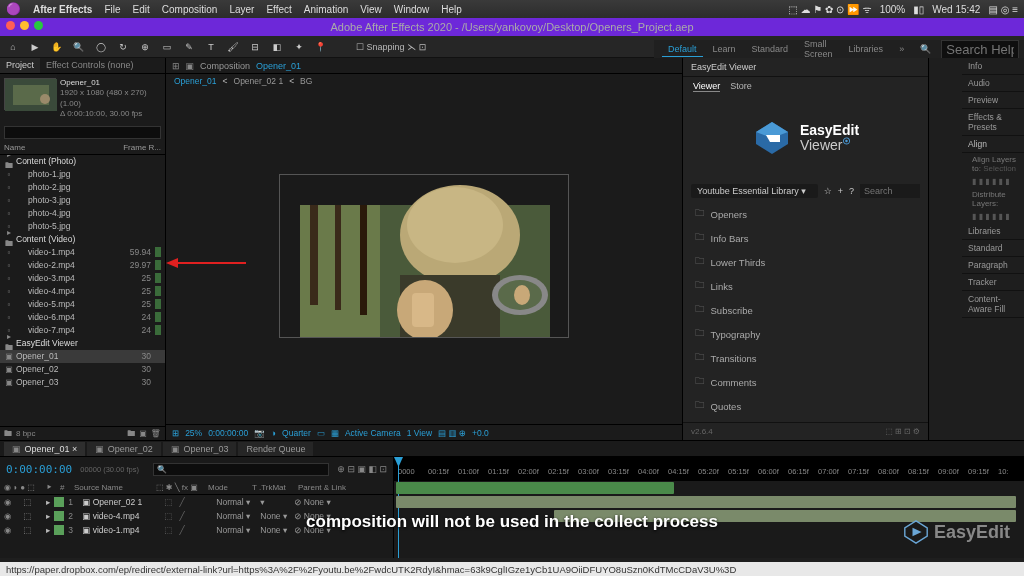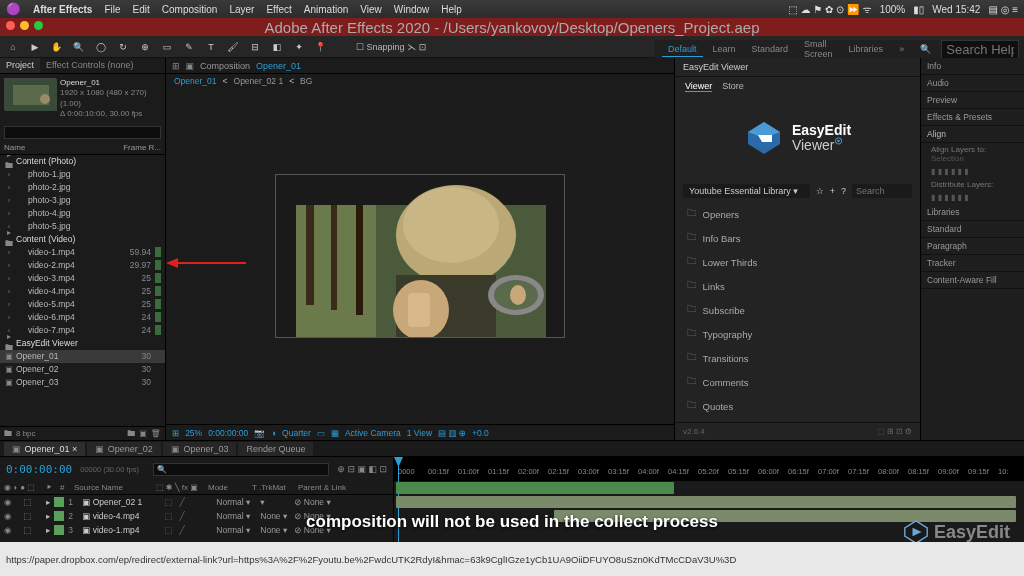--- a/index.html
+++ b/index.html
@@ -3,21 +3,21 @@
 <meta charset="utf-8">
 <style>
 * { margin: 0; padding: 0; box-sizing: border-box; font-family: -apple-system, "Helvetica Neue", Arial, sans-serif; }
 body { background: #1e1e1e; color: #b8b8b8; font-size: 9px; overflow: hidden; width: 1024px; height: 576px; position: relative; }
 
 
 .menubar { height: 18px; background: linear-gradient(#3a3a3a,#2c2c2c); display: flex; align-items: center; padding: 0 6px; font-size: 10px; color: #ddd; gap: 12px; white-space: nowrap; }
 .menubar .apple { font-size: 12px; }
 .menubar .right { margin-left: auto; display: flex; gap: 8px; align-items: center; font-size: 10px; }
 
-.titlebar { height: 18px; background: #7f1d1d; display: flex; align-items: center; justify-content: center; font-size: 15px; color: #aaa; position: relative; }
+.titlebar { height: 18px; background: #6d28d9; display: flex; align-items: center; justify-content: center; font-size: 11px; color: #aaa; position: relative; }
 .traffic { position: absolute; left: 6px; top: 3px; display: flex; gap: 5px; }
 .traffic span { width: 9px; height: 9px; border-radius: 50%; display: block; }
 .tl-r { background:#ff5f56;} .tl-y{background:#ffbd2e;} .tl-g{background:#27c93f;}
 
 .toolbar { height: 22px; background: #262626; border-bottom: 1px solid #111; display: flex; align-items:center; padding:0 6px; gap:8px; }
 .toolbar .ico { width:14px; height:14px; display:flex; align-items:center; justify-content:center; color:#ccc; }
 
 .workspace-bar { position:absolute; right:0; top:40px; height:18px; display:flex; align-items:center; gap:4px; padding:0 8px; font-size:9px; background:#202020; }
 .workspace-bar span { padding:2px 6px; color:#888; }
 .workspace-bar .active { color:#2a9fd6; border-bottom:1px solid #2a9fd6; }
@@ -63,21 +63,21 @@
 .plugin-logo .logotxt { font-size:14px; font-weight:600; color:#fff; line-height:1.1; }
 .plugin-logo .logotxt .sub { font-weight:400; color:#ccc; }
 .lib-bar { padding:4px 8px; display:flex; align-items:center; gap:6px; font-size:9px; color:#ccc; }
 .lib-bar .dd { flex:1; background:#1a1a1a; padding:2px 6px; border-radius:2px; }
 .lib-bar input { width:60px; background:#1a1a1a; border:none; color:#888; font-size:9px; padding:2px 4px; }
 .cat-list { flex:1; }
 .cat-item { display:flex; align-items:center; gap:6px; padding:4px 12px; font-size:9.5px; color:#aaa; }
 .cat-item .fico { color:#888; }
 .plugin-foot { padding:4px 8px; font-size:8px; color:#666; border-top:1px solid #111; display:flex; justify-content:space-between; }
 
-.right-panels { width:104px; background:#1e1e1e; border-left:1px solid #000; }
+.right-panels { width:96px; background:#1e1e1e; border-left:1px solid #000;padding-left:33px; }
 .rp-item { padding:3px 6px; font-size:8.5px; color:#999; border-bottom:1px solid #111; }
 .rp-item.sec { color:#bbb; }
 .rp-sub { padding:2px 6px 2px 10px; font-size:8px; color:#777; }
 
 .timeline { position:absolute; left:0; right:0; bottom:18px; height:118px; background:#1a1a1a; border-top:1px solid #000; display:flex; flex-direction:column; }
 .tl-tabs { height:16px; display:flex; align-items:center; gap:2px; padding:0 4px; font-size:9px; border-bottom:1px solid #000; }
 .tl-tabs .tab { padding:2px 8px; background:#262626; color:#999; display:flex; gap:4px; align-items:center; }
 .tl-tabs .tab.sel { background:#2e2e2e; color:#ddd; }
 .tl-body { flex:1; display:flex; }
 .tl-left { width:394px; background:#1a1a1a; border-right:1px solid #000; }
@@ -95,21 +95,21 @@
 .ruler { height:24px; background:#000000; border-bottom:1px solid #000; position:relative; font-size:7.5px; color:#888; }
 .ruler .tick { position:absolute; top:10px; }
 .playhead { position:absolute; top:0; bottom:0; width:1px; background:#2a9fd6; left:4px; }
 .playhead::before { content:''; position:absolute; top:0; left:-4px; width:9px; height:10px; background:#2a9fd6; clip-path:polygon(0 0,100% 0,50% 100%); }
 .track-area { position:relative; }
 .track-row { height:14px; position:relative; }
 .clip { position:absolute; top:1px; height:12px; border-radius:1px; }
 
 .caption { position:absolute; left:0; right:0; bottom:42px; text-align:center; font-size:17px; font-weight:700; color:#fff; text-shadow:0 1px 3px #000; pointer-events:none; line-height:1.35; }
 .watermark { position:absolute; right:14px; bottom:30px; font-size:18px; color:#888; font-weight:600; display:flex; align-items:center; gap:4px; pointer-events:none; }
-.statusbar { position:absolute; left:0; right:0; bottom:0; height:34px; background:#e8e8e8; color:#333; font-size:9.5px; padding:2px 6px; display:flex; align-items:center; }
+.statusbar { position:absolute; left:0; right:0; bottom:0; height:14px; background:#e8e8e8; color:#333; font-size:9.5px; padding:2px 6px; display:flex; align-items:center; }
 </style>
 </head>
 <body>
 
 <div class="menubar">
   <span class="apple">🟣</span>
   <b>After Effects</b>
   <span>File</span>
   <span>Edit</span>
   <span>Composition</span>

